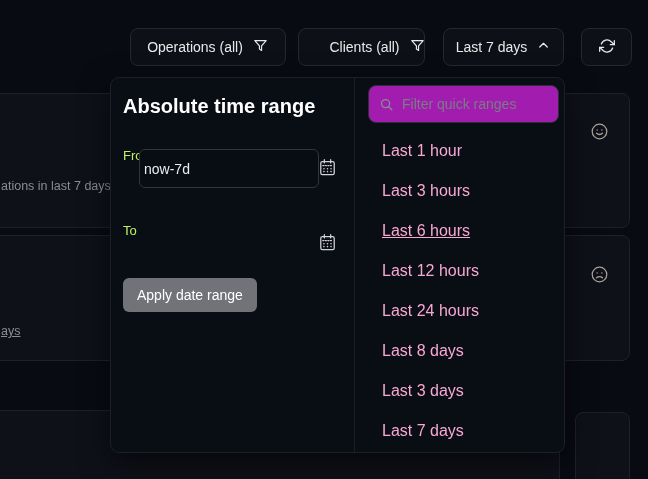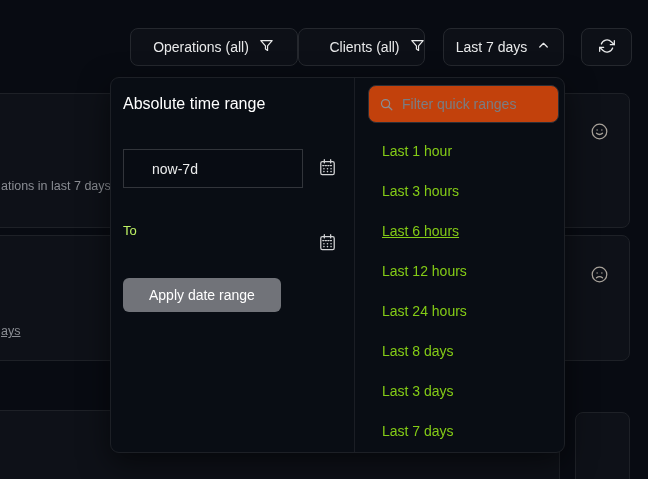--- a/index.html
+++ b/index.html
@@ -26,52 +26,52 @@
     font-size:14px; color:#e8e9ea; cursor:pointer; white-space:nowrap;
   }
   .tb-btn svg { flex:0 0 auto; }
   
   .panel {
     position:absolute; left:110px; top:77px; width:455px; height:376px;
     background:#090d14; border:1px solid #1d2026; border-radius:9px;
     box-shadow:0 10px 30px rgba(0,0,0,.55); z-index:10;
   }
   .panel-divider { position:absolute; left:243px; top:0; width:1px; height:100%; background:#1b1e25; }
-  .abs-title { position:absolute; left:12px; top:17px; font-size:16px; font-weight:400; color:#ffffff; }
+  .abs-title { position:absolute; left:12px; top:17px; font-size:20px; font-weight:700; color:#ffffff; }
   .field-label { position:absolute; left:12px; font-size:13px; font-weight:500; color:#bef264;margin-top:22px; }
   .date-input {
-    position:absolute; left:12px; width:180px; height:39px;
-    background:#080c13; border:1px solid #32353b; border-radius:0;
-    color:#eceded; font-size:14px; padding:0 28px;
+    position:absolute; left:28px; width:180px; height:39px;
+    background:#080c13; border:1px solid #32353b; border-radius:6px;
+    color:#eceded; font-size:14px; padding:0 4px;
     font-family:"Liberation Sans", sans-serif; outline:none;
   }
   .cal-btn {
     position:absolute; left:205px; width:22px; height:22px; border:none; background:transparent;
     color:#d2d3d5; cursor:pointer; padding:0;
   }
   .apply-btn {
-    position:absolute; left:12px; top:200px; height:34px; padding:0 26px;
+    position:absolute; left:12px; top:200px; height:34px; padding:0 14px;
     background:#717379; border:none; border-radius:6px;
     color:#ffffff; font-size:14px; font-family:"Liberation Sans", sans-serif;
     cursor:pointer;
   }
   .quick-search {
     position:absolute; left:257px; top:7px; width:191px; height:38px;
-    background:#c2410c; border:1px solid #2c2f36; border-radius:8px;
+    background:#a21caf; border:1px solid #2c2f36; border-radius:8px;
     display:flex; align-items:center; gap:8px; padding:4px 10px;
   }
   .quick-search input {
     flex:1; min-width:0; background:transparent; border:none; outline:none;
     color:#eceded; font-size:14px; font-family:"Liberation Sans", sans-serif;
   }
   .quick-search input::placeholder { color:#797d84; }
   .quick-option {
     position:absolute; left:244px; width:211px; height:40px;
     display:flex; align-items:center; padding-left:27px;
-    font-size:14px; color:#84cc16; cursor:pointer;
+    font-size:16px; color:#f9a8d4; cursor:pointer;
   }
 </style>
 </head>
 <body>
 
 <div class="stage">
 
   <div class="bg-card" style="left:-24px; top:93px; width:654px; height:135px;">
     <span class="bg-caption" style="left:24px; top:85px;">ations in last 7 days</span>
     <span class="face-icon" style="left:613px; top:28px;">
@@ -92,21 +92,21 @@
         <circle cx="9" cy="10" r="0.9" fill="currentColor" stroke="none"></circle>
         <circle cx="15" cy="10" r="0.9" fill="currentColor" stroke="none"></circle>
         <path d="M8.2 16.2 Q12 13 15.8 16.2" stroke-linecap="round"></path>
       </svg>
     </span>
   </div>
 
   <div class="bg-card" style="left:-24px; top:410px; width:584px; height:100px; border-radius:0 8px 8px 0;"></div>
   <div class="bg-card" style="left:575px; top:412px; width:55px; height:100px;"></div>
 
-  <button class="tb-btn" style="left:130px; width:168px;">
+  <button class="tb-btn" style="left:130px; width:156px;">
     <span>Operations (all)</span>
     <span>
       <svg width="17" height="17" viewBox="0 0 24 24" fill="none" stroke="#e8e9ea" stroke-width="1.7" stroke-linejoin="round" stroke-linecap="round">
         <path d="M4 5h16l-6.5 7.5V19l-3-1.9v-4.6z"></path>
       </svg>
     </span>
   </button>
 
   <button class="tb-btn" style="left:298px; width:127px;padding-left:32px;">
     <span>Clients (all)</span>

